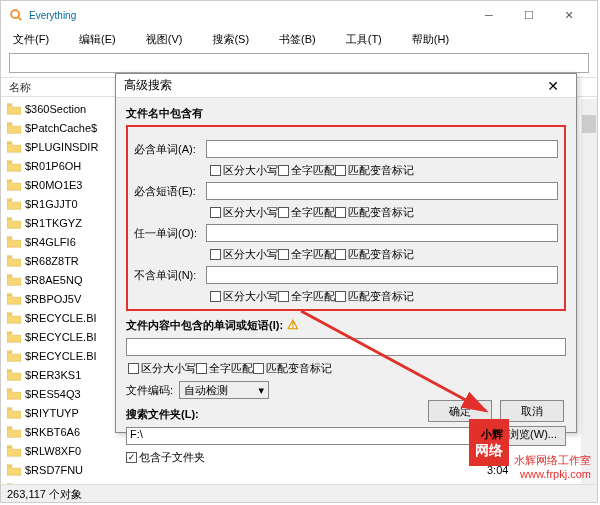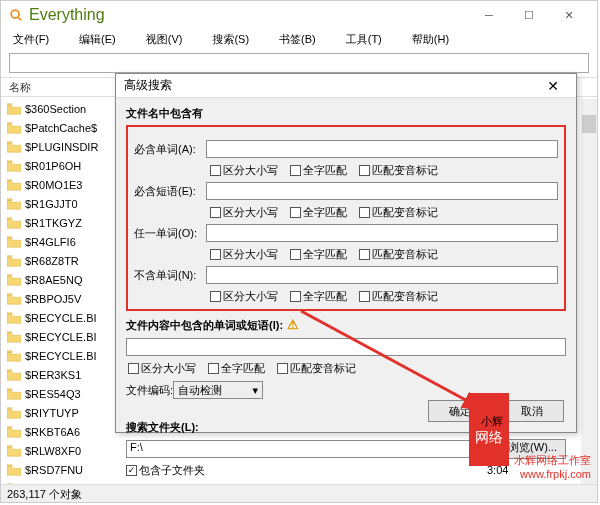--- a/index.html
+++ b/index.html
@@ -1,21 +1,21 @@
 <!DOCTYPE html>
 <html><head>
 <meta charset="utf-8">
 <style>
 *{box-sizing:border-box;margin:0;padding:0;font-family:"Microsoft YaHei","Segoe UI",sans-serif;font-size:11px;color:#000}
 body{background:#fff;width:600px;height:505px;overflow:hidden;position:relative}
 .main-win{width:598px;height:503px;border:1px solid #ccc;background:#fff;position:relative}
 .titlebar{height:28px;display:flex;align-items:center;padding:0 8px;background:#fff}
 .app-icon{width:14px;height:14px;margin-right:6px}
 .app-icon svg{width:14px;height:14px}
-.title{flex:1;font-size:16px;color:#4d7c0f}
+.title{flex:1;font-size:10px;color:#0369a1}
 .win-btns{display:flex}
 .win-btn{width:40px;height:28px;display:flex;align-items:center;justify-content:center;color:#555}
 .menubar{height:20px;display:flex;align-items:center;padding:0 6px;gap:18px}
 .menu-item{padding:2px 6px;font-size:11px}
 .searchbar{margin:4px 8px;height:20px;border:1px solid #aaa;position:relative}
 .col-header{height:20px;border-top:1px solid #e0e0e0;border-bottom:1px solid #e0e0e0;display:flex;align-items:center;background:#fff}
 .ch{padding:0 8px;font-size:11px;color:#333}
 .ch:first-child{width:340px;border-right:1px solid #e0e0e0}
 .listing{position:absolute;left:0;right:0;top:98px;bottom:18px;overflow:hidden}
 .row{height:19px;display:flex;align-items:center;padding-left:6px}
@@ -32,39 +32,39 @@
 .dialog{position:absolute;left:114px;top:72px;width:462px;height:360px;background:#f0f0f0;border:1px solid #888;box-shadow:2px 2px 6px rgba(0,0,0,0.2);z-index:10}
 .dlg-title{height:24px;display:flex;align-items:center;padding:0 8px;background:#fff;border-bottom:1px solid #ddd}
 .dlg-title-text{flex:1;font-size:12px}
 .dlg-close{width:30px;text-align:center;font-size:14px}
 .dlg-body{padding:6px 10px}
 .section-label{font-size:11px;font-weight:bold;margin:2px 0 4px}
 .redbox{border:2px solid #e2302a;padding:12px 6px 2px;margin-bottom:6px}
 .field-row{display:flex;align-items:center;margin-bottom:2px;height:20px}
 .field-label{width:72px;font-size:11px;text-align:left}
 .field-input{flex:1;height:18px;border:1px solid #888;background:#fff}
-.check-row{display:flex;align-items:center;gap:12px;padding-left:76px;height:18px;margin-bottom:2px}
+.check-row{display:flex;align-items:center;gap:0;padding-left:76px;height:18px;margin-bottom:2px}
 .chk{display:flex;align-items:center;gap:2px;font-size:11px}
 .chk-box{width:11px;height:11px;border:1px solid #555;background:#fff}
 .chk-box.checked::after{content:"✓";font-size:9px;line-height:9px;display:block;text-align:center}
 .warn{color:#d90;font-size:13px;margin-left:4px}
-.encoding-row{display:flex;align-items:center;margin:4px 0 21px}
+.encoding-row{display:flex;align-items:center;gap:6px;margin:4px 0 8px}
 .encoding-select{width:90px;height:18px;border:1px solid #888;background:#eee;display:flex;align-items:center;padding:0 4px;justify-content:space-between}
 .folder-row{display:flex;align-items:center;gap:6px;margin-bottom:4px}
 .folder-input{flex:1;height:18px;border:1px solid #888;background:#fff;padding:0 3px;font-size:11px}
 .browse-btn{height:20px;padding:0 8px;border:1px solid #888;background:#e8e8e8;font-size:11px}
 .dlg-btns{position:absolute;right:12px;bottom:10px;display:flex;gap:8px}
 .dlg-btn{width:64px;height:22px;border:1px solid #888;background:#e8e8e8;font-size:11px;display:flex;align-items:center;justify-content:center}
 
 
 .arrow{position:absolute;z-index:20;pointer-events:none}
 
 
 .watermark{position:absolute;right:6px;bottom:22px;z-index:30;text-align:right}
-.wm-box{display:inline-block;background:#e2302a;color:#fff;font-size:14px;font-weight:normal;padding:19px 6px;margin-bottom:2px}
+.wm-box{display:inline-block;background:#e2302a;color:#fff;font-size:14px;font-weight:bold;padding:6px 6px;margin-bottom:2px}
 .wm-side{display:inline-block;color:#e2302a;font-size:11px;vertical-align:bottom;margin-left:2px}
 .wm-url{color:#e2302a;font-size:11px}
 </style>
 </head>
 <body>
 
 <div class="main-win">
 
   <div class="titlebar">
     <span class="app-icon">

